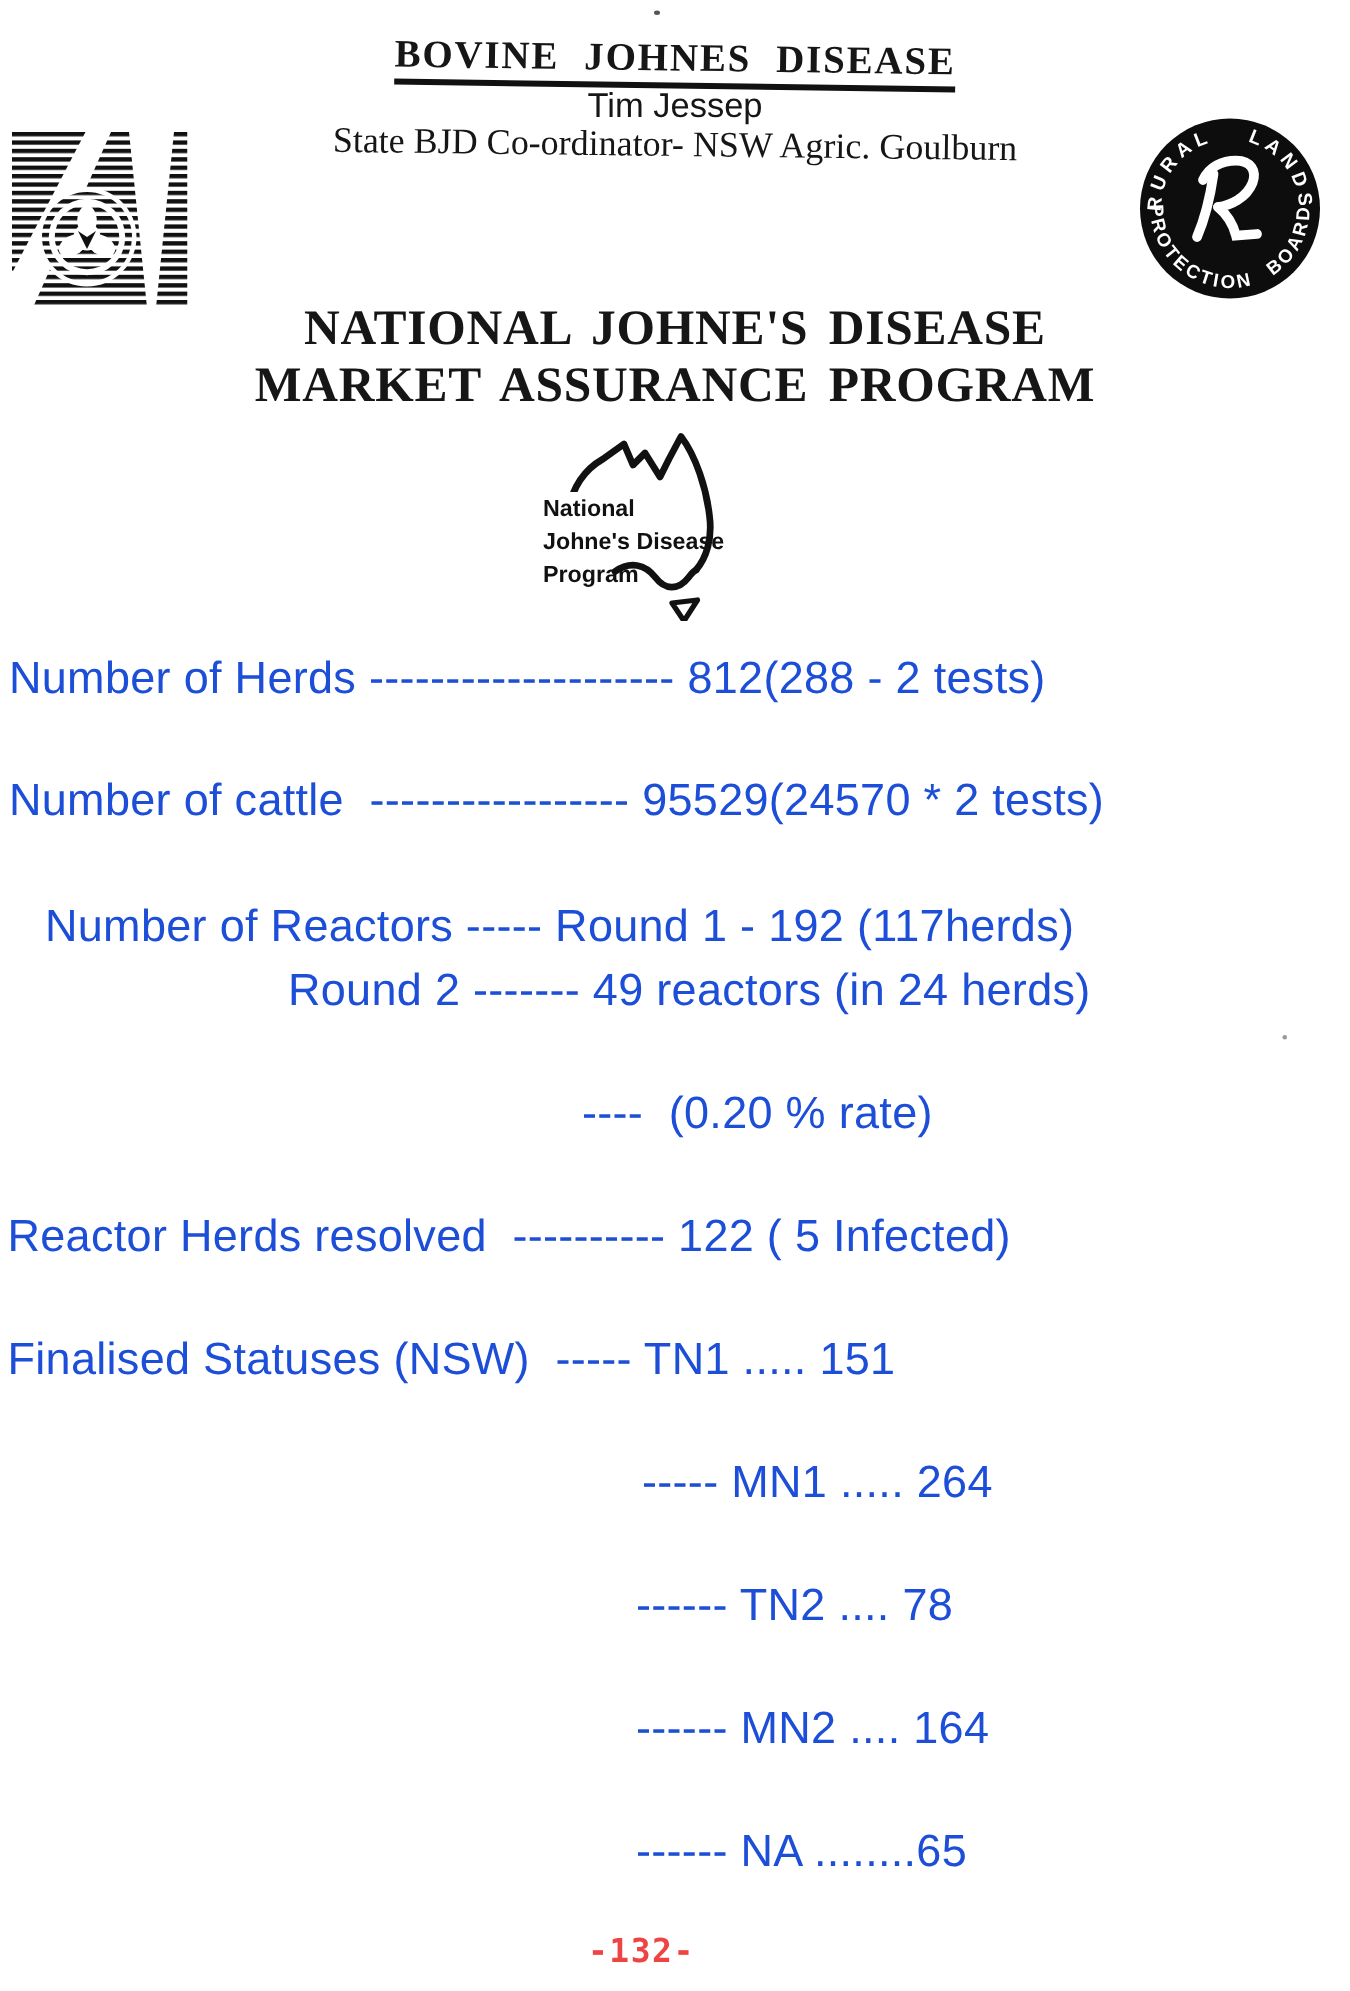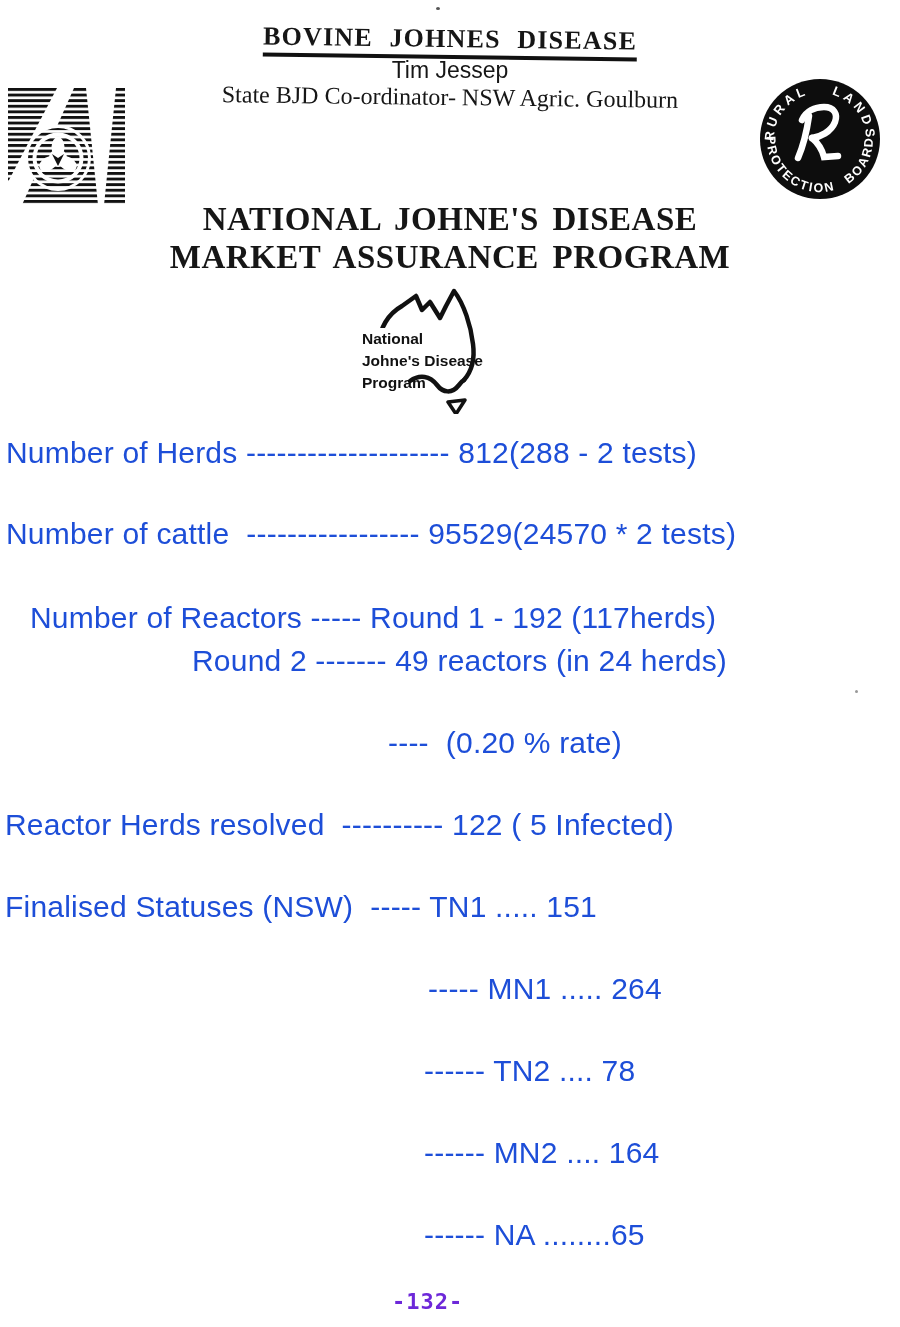--- a/index.html
+++ b/index.html
@@ -75,21 +75,21 @@
   .bl9{ left:424px; top:1054px; }
   .bl10{ left:424px; top:1136px; }
   .bl11{ left:424px; top:1218px; }
   
   .footer{
     position:absolute; left:392px; top:1289px;
     font-family:"DejaVu Sans Mono", monospace;
     font-size:22px;
     font-weight:bold;
     letter-spacing:1px;
-    color:#6d28d9;
+    color:#ef4444;
   }
   
   .artifact{ position:absolute; border-radius:50%; background:#555; }
   .artifact-1{ left:436px; top:7px; width:4px; height:3px; }
   .artifact-2{ left:855px; top:690px; width:3px; height:3px; background:#999; }
 </style>
 </head>
 <body>
 
 <div class="doc">

